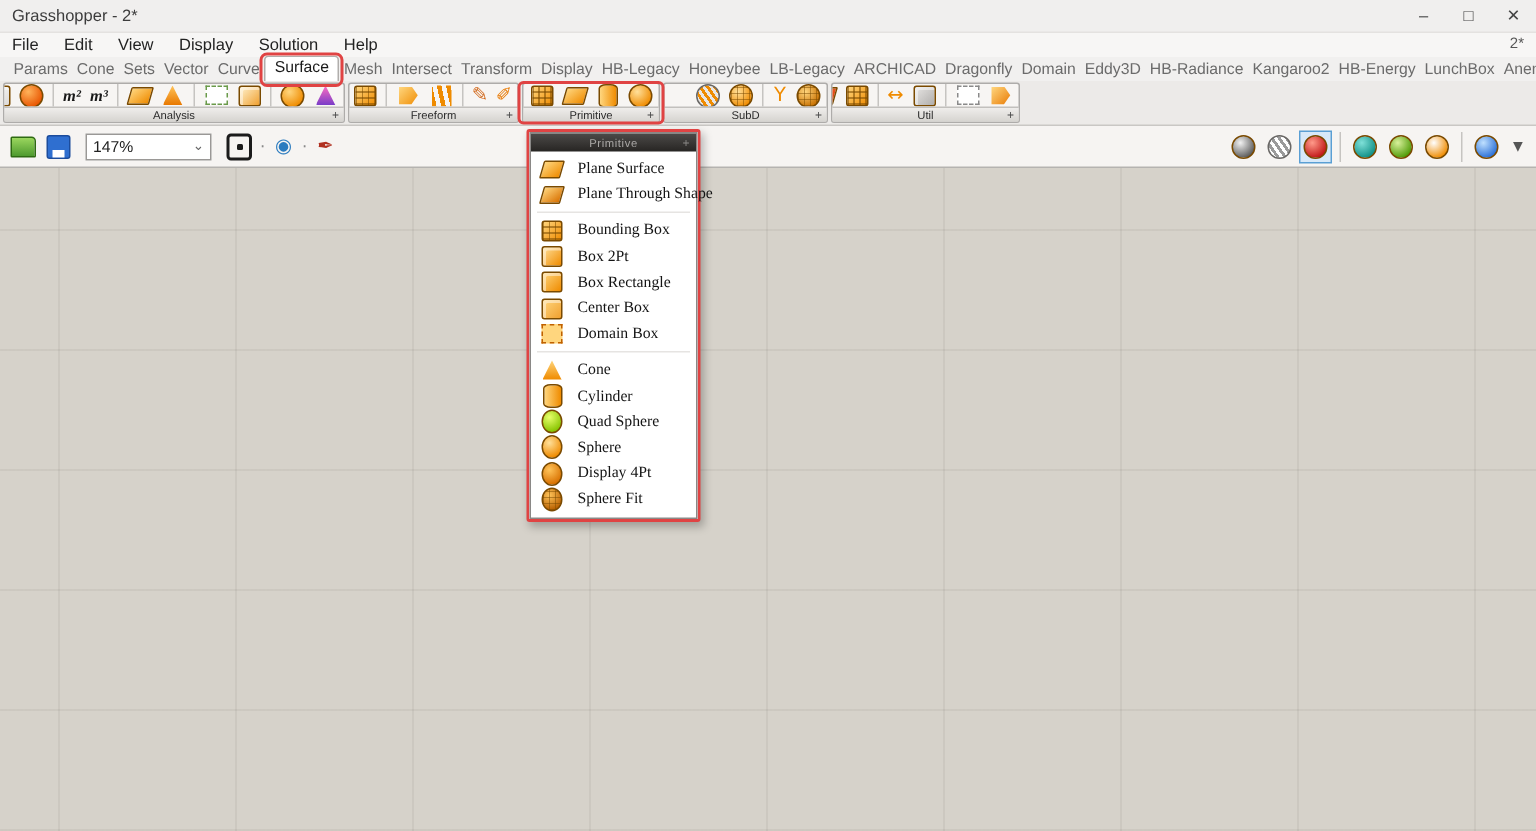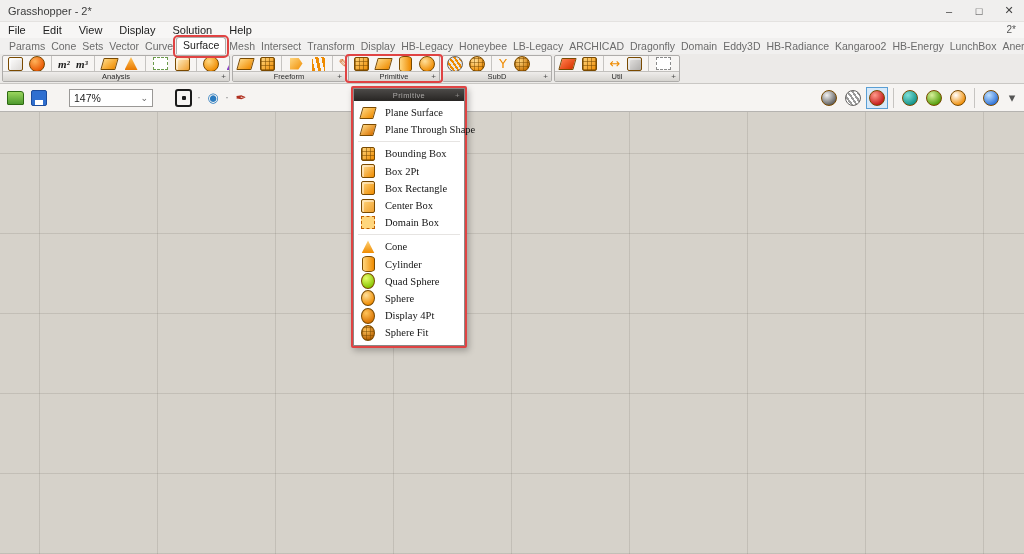--- a/index.html
+++ b/index.html
@@ -20,27 +20,27 @@
 
   
   .tab-bar { height:16px; background:#f1f0ef; display:flex; align-items:flex-end; justify-content:space-between; padding:0 6px; }
   .tab { font-size:10.5px; color:#6b6b6b; padding:1px 3px 2px 3px; white-space:nowrap; position:relative; }
   .tab.selected { background:#ffffff; color:#1a1a1a; border:1px solid #b0aeac; border-bottom:none; border-radius:3px 3px 0 0; padding:1px 6px 3px 6px; z-index:6; }
   .tab.selected::after { content:''; position:absolute; inset:-3px -4px -4px -4px; border:2px solid #e04343; border-radius:5px; pointer-events:none; }
 
   
   .toolbar { height:30px; background:#eceae8; display:flex; align-items:stretch; padding:1px 0 1px 2px; border-bottom:1px solid #c9c7c4; }
   .tb-group { position:relative; background:#f7f5f3; border:1px solid #aeacaa; border-radius:2px; margin-right:2px; display:flex; flex-direction:column; }
-  .tb-icons { flex:1; display:flex; align-items:center; justify-content:flex-start; padding:0 2px; gap:2px; overflow:hidden; }
+  .tb-icons { flex:1; display:flex; align-items:center; justify-content:flex-end; padding:0 2px; gap:2px; overflow:hidden; }
   .tb-label { height:10px; background:linear-gradient(#efedeb,#d6d4d0); border-top:1px solid #c2c0bd; display:flex; align-items:center; justify-content:center; font-size:7.5px; color:#2b2b2b; position:relative; }
   .tb-label .plus { position:absolute; right:3px; top:0; font-size:8px; color:#4a4a4a; }
   .tb-group.highlight::after { content:''; position:absolute; inset:-2px -4px -2px -4px; border:2px solid #e04343; border-radius:4px; pointer-events:none; z-index:5; }
 
   
-  .canvas-toolbar { height:28px; background:#f6f4f2; border-bottom:1px solid #b5b3b0; display:flex; align-items:center; padding:0 5px; gap:16px;text-align:center; }
+  .canvas-toolbar { height:28px; background:#f6f4f2; border-bottom:1px solid #b5b3b0; display:flex; align-items:center; padding:0 5px; gap:4px;text-align:center; }
   .zoom-select { width:84px; height:18px; background:#fff; border:1px solid #9a9896; display:flex; align-items:center; font-size:10.5px; color:#222; padding:0 4px; margin:0 6px 0 4px; }
   .zoom-select .caret { margin-left:auto; color:#666; font-size:9px; }
   .ct-right { margin-left:auto; display:flex; align-items:center; gap:4px; }
 
   
   .canvas { position:relative; height:548px; background:#d6d2ca;
     background-image: linear-gradient(to right, rgba(110,104,92,.18) 1px, transparent 1px),
                       linear-gradient(to bottom, rgba(110,104,92,.18) 1px, transparent 1px);
     background-size:118px 80px; background-position:39px 41px; }
 

